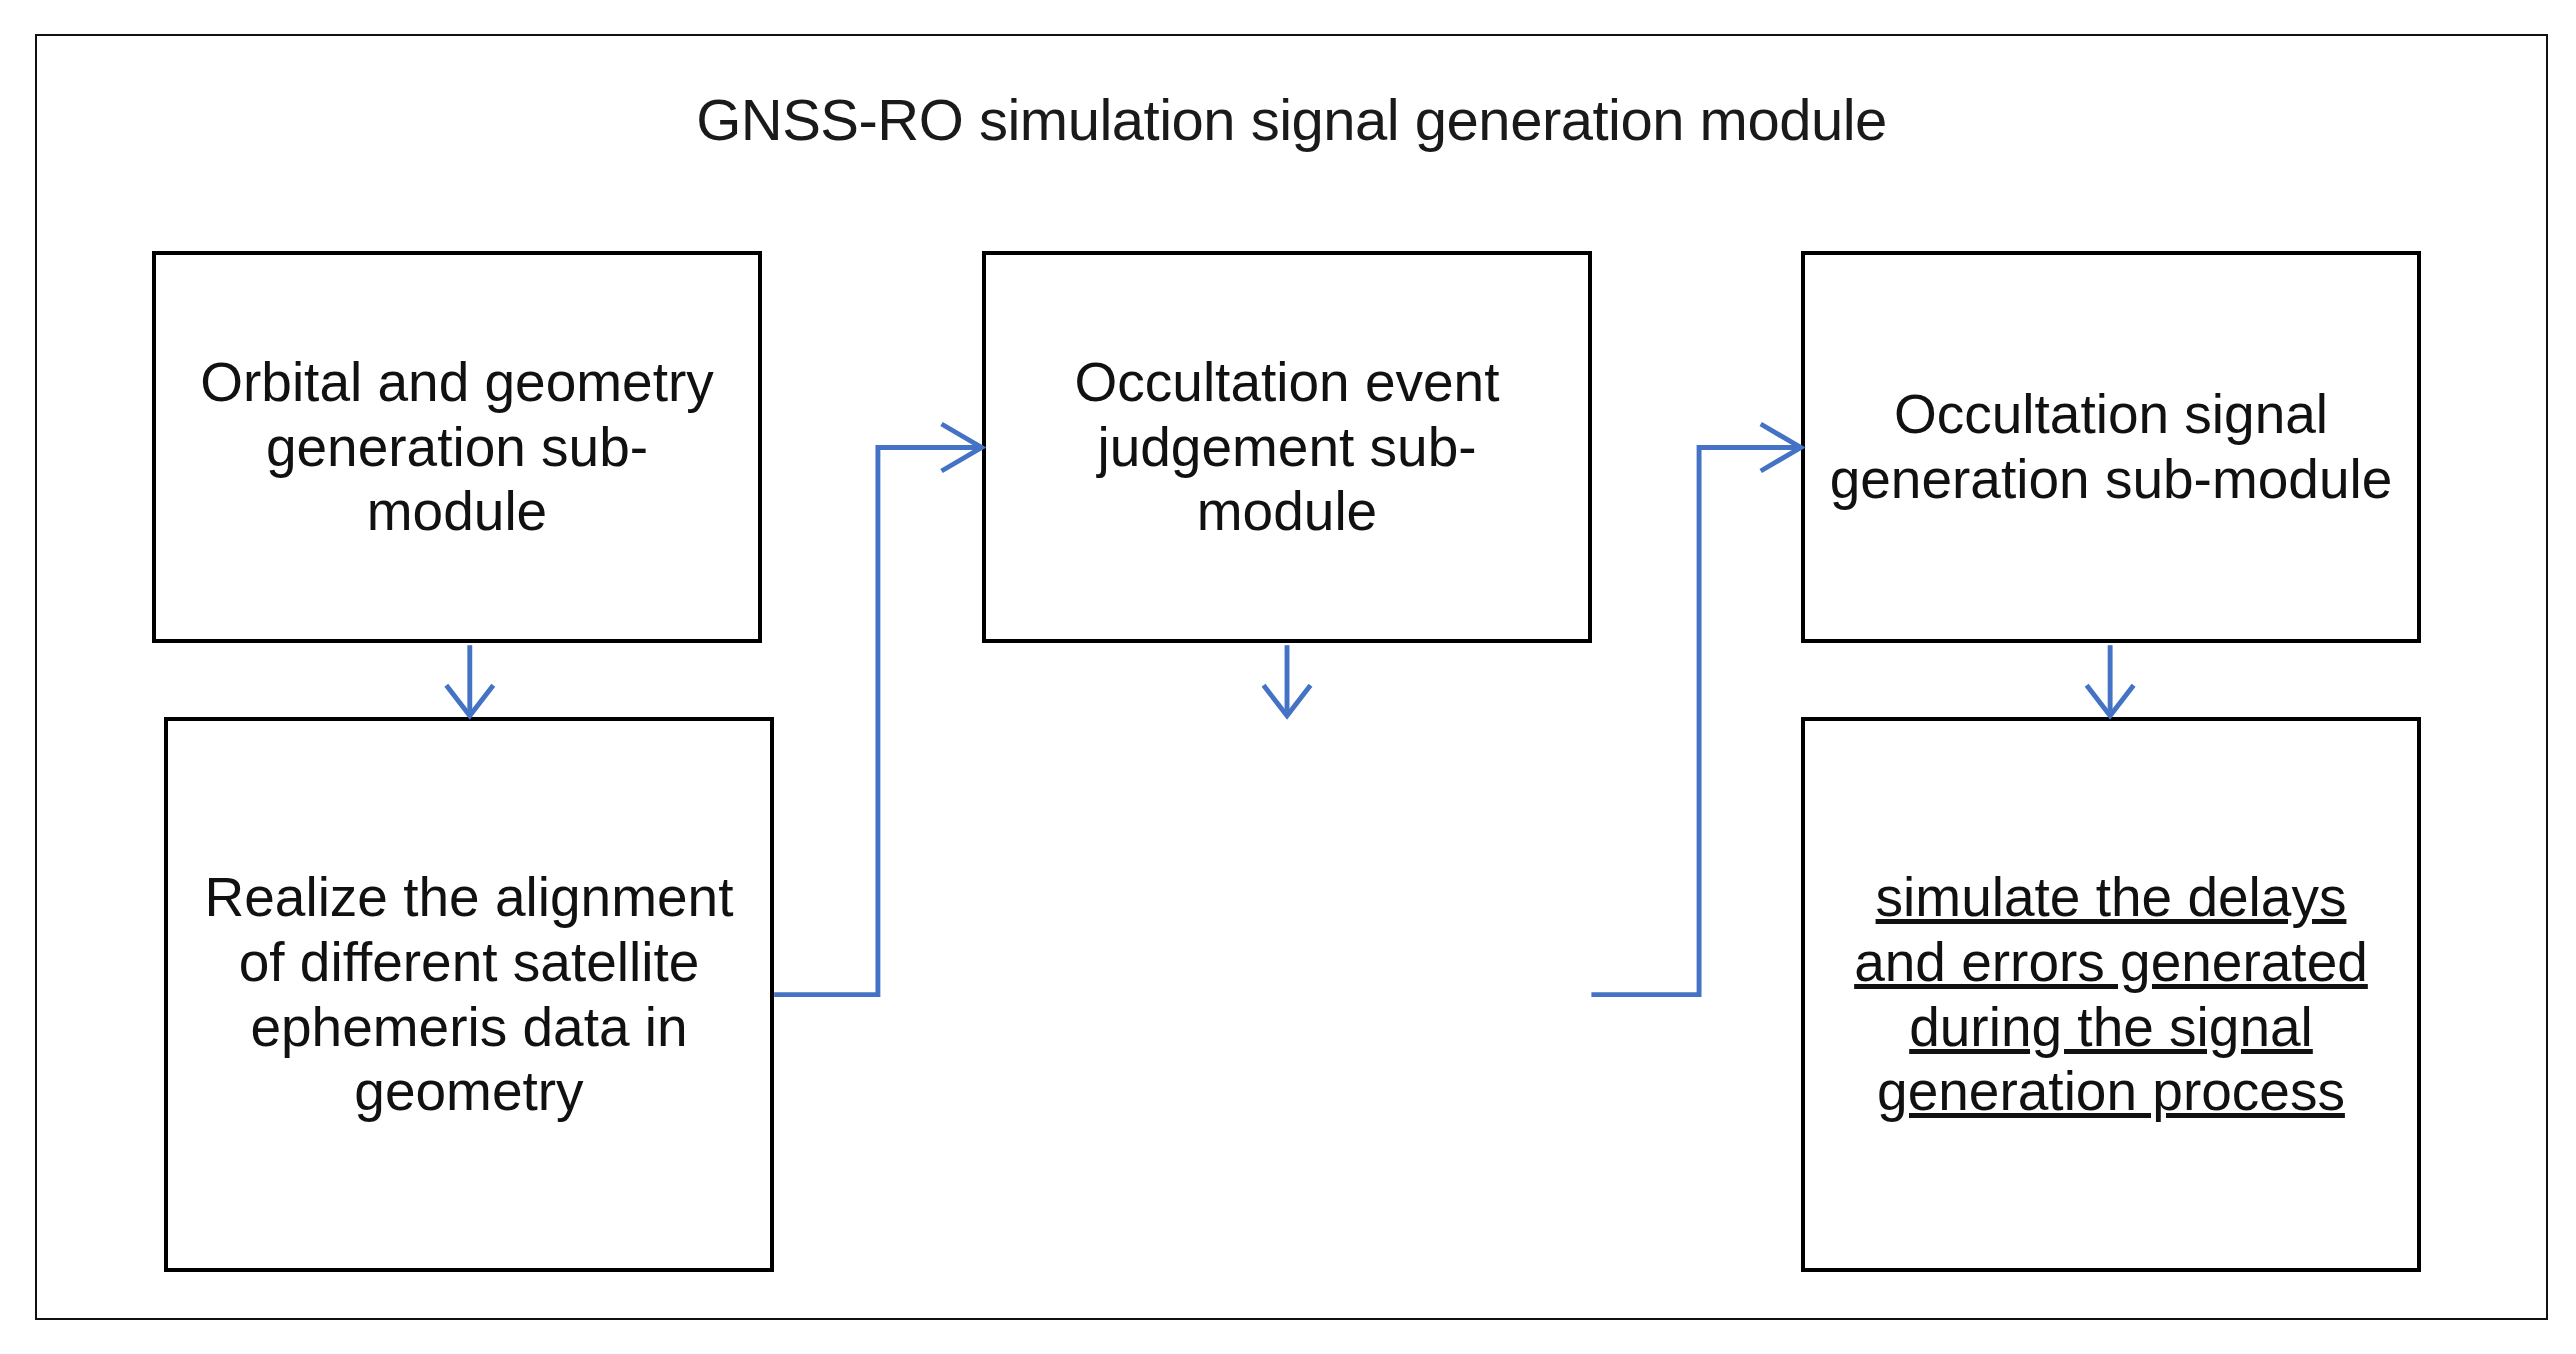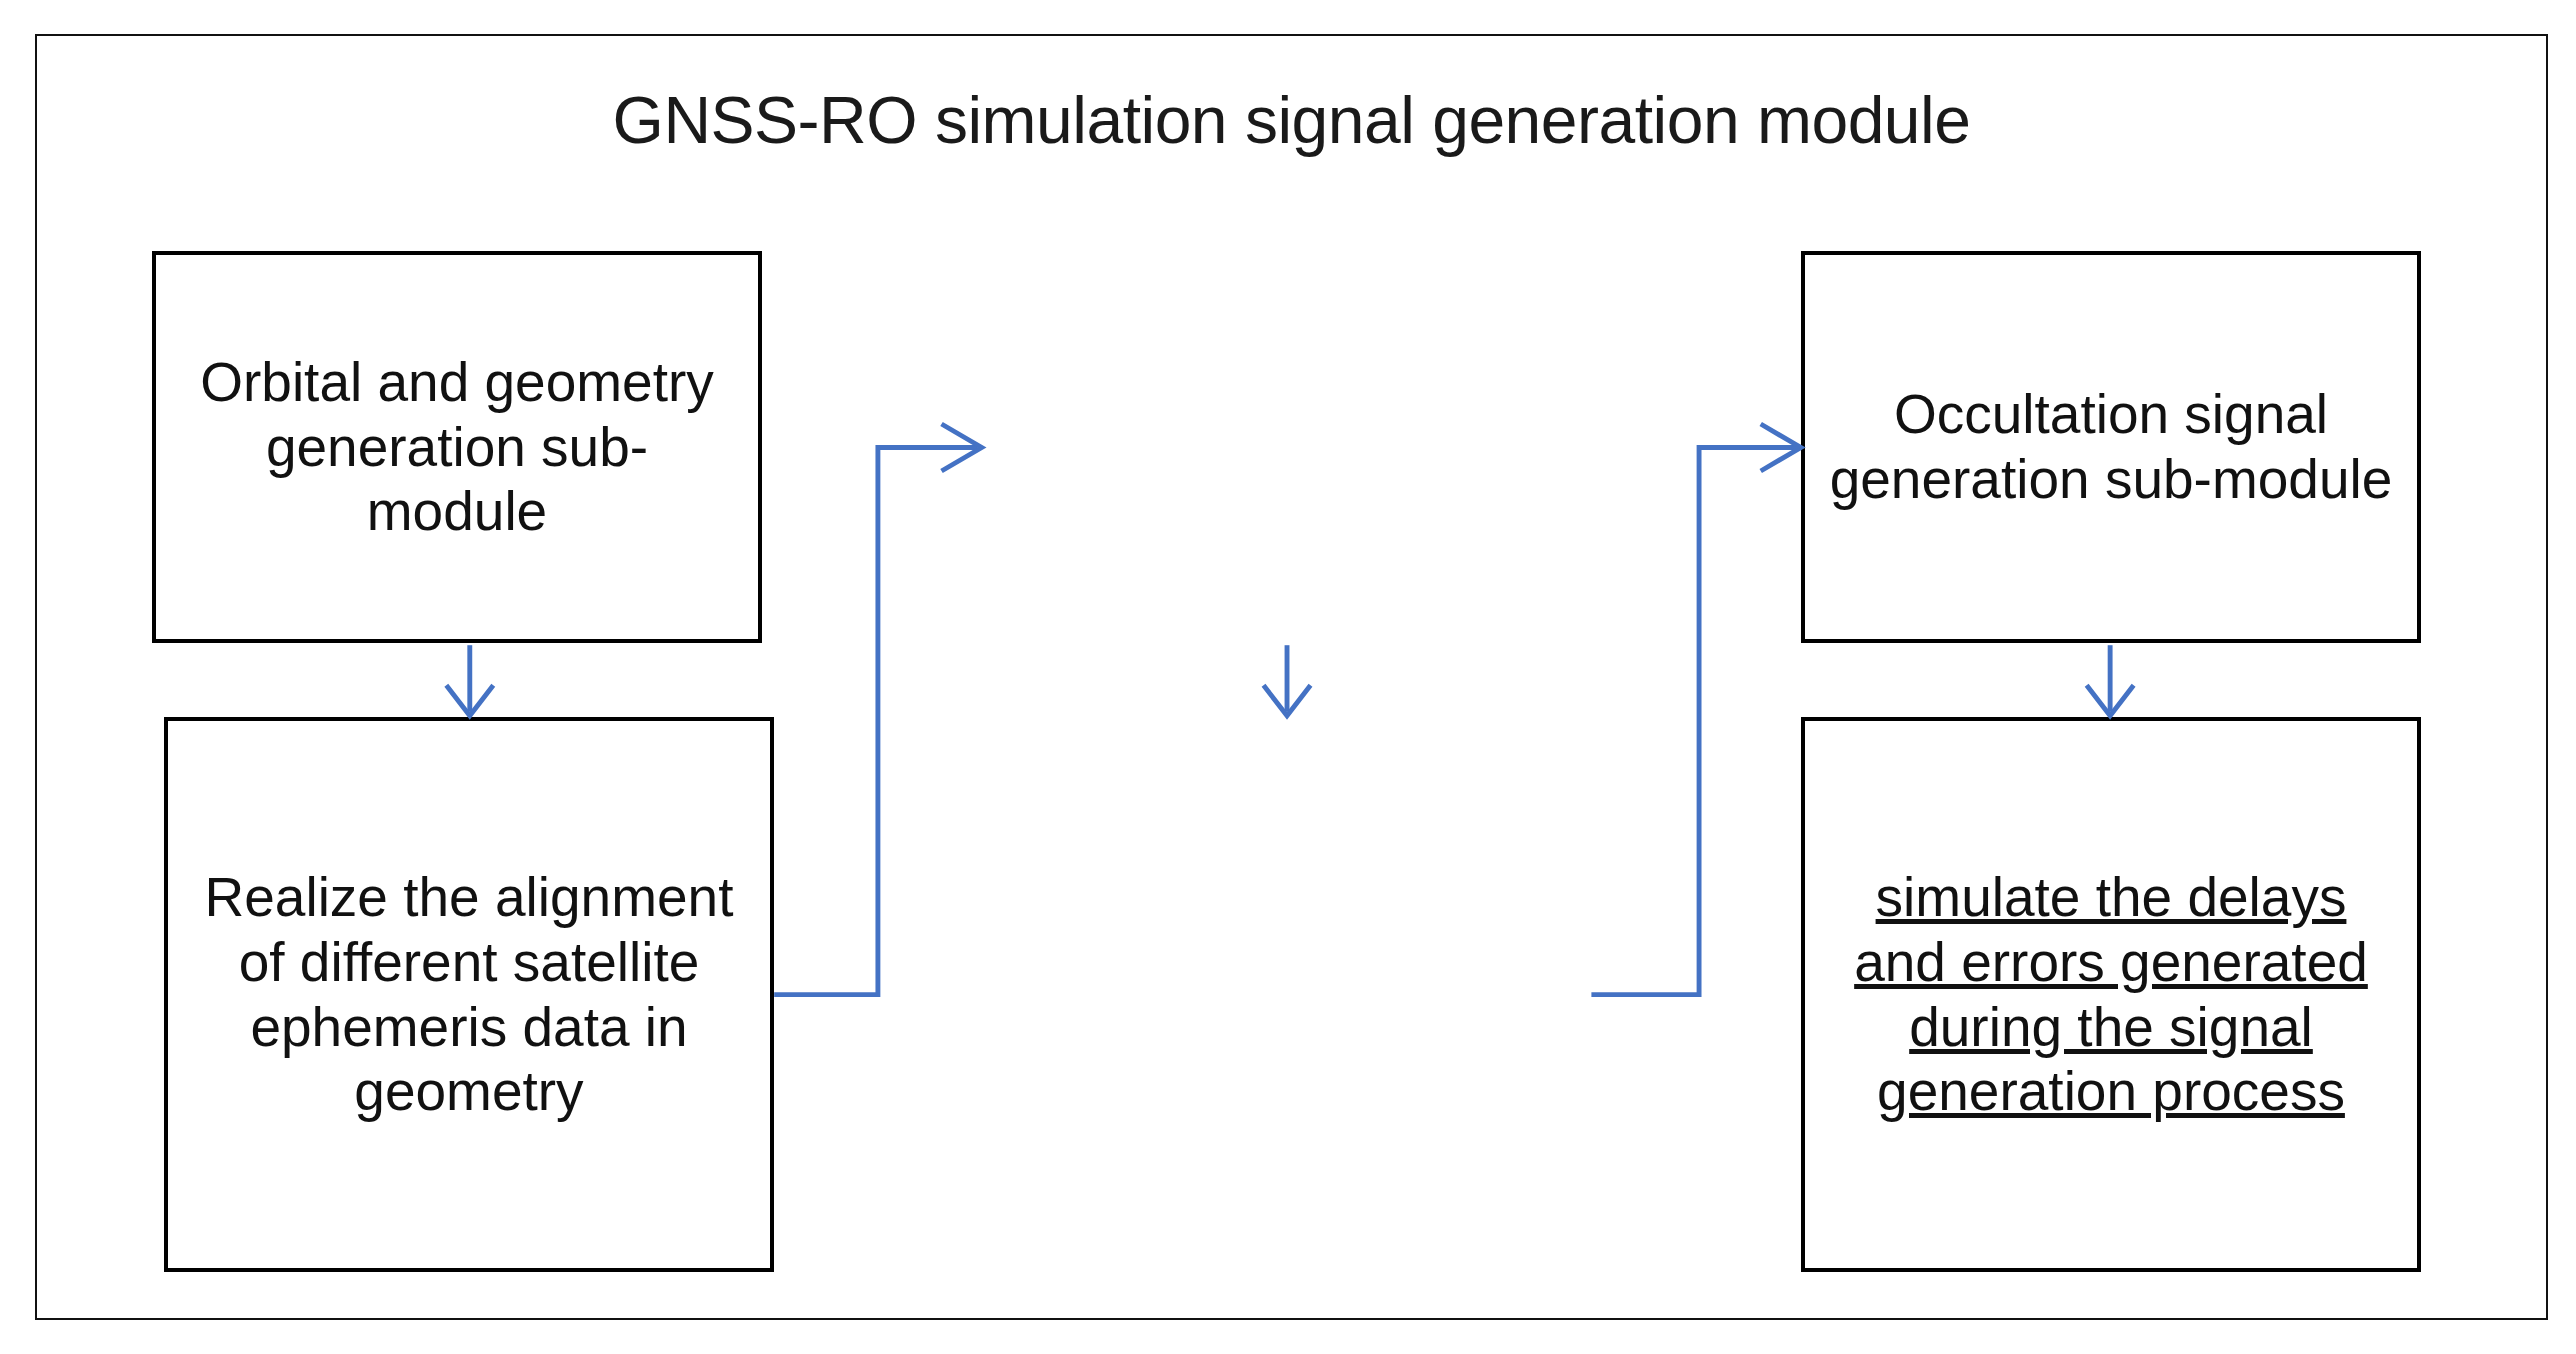--- a/index.html
+++ b/index.html
@@ -33,21 +33,21 @@
   
   #diagram-title {
     position: absolute;
     left: 35px;
     top: 47px;
     width: 2513px;
     height: 147px;
     display: flex;
     align-items: center;
     justify-content: center;
-    font-size: 66px;
+    font-size: 58px;
     line-height: 1.05;
     font-weight: 400;
     color: #1a1a1a;
     letter-spacing: -0.5px;
     white-space: nowrap;
   }
   
   .node {
     position: absolute;
     box-sizing: border-box;
@@ -102,20 +102,23 @@
 <div id="canvas">
 
   <div id="outer-frame"></div>
 
   <div id="diagram-title">GNSS-RO simulation signal generation module</div>
 
   <div class="node" id="node-orbital-geometry">
     <span class="node-label">Orbital and geometry generation sub-module</span>
   </div>
 
+  <div class="node" id="node-occultation-judge">
+    <span class="node-label">Occultation event judgement sub-module</span>
+  </div>
 
   <div class="node" id="node-occultation-signal">
     <span class="node-label">Occultation signal generation sub-module</span>
   </div>
 
   <div class="node" id="node-ephemeris-align">
     <span class="node-label">Realize the alignment of different satellite ephemeris data in geometry</span>
   </div>
 
 

